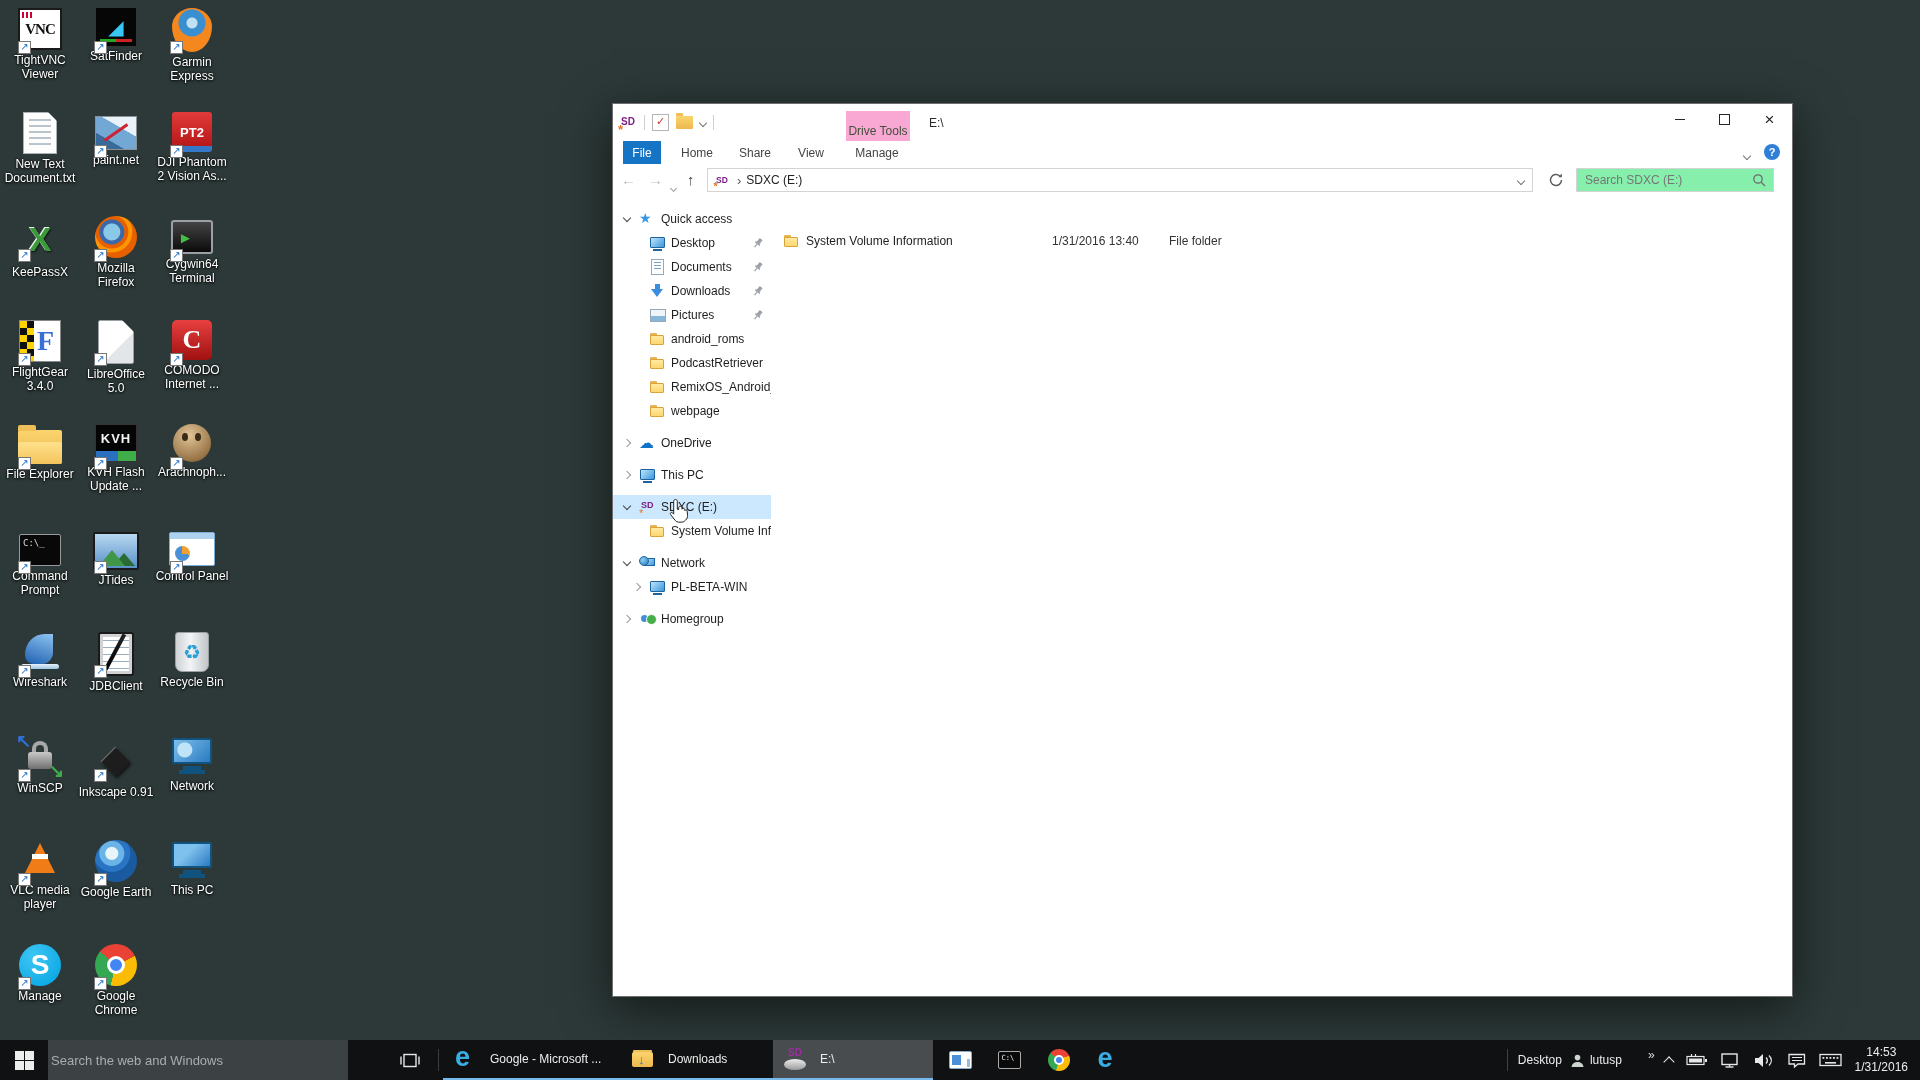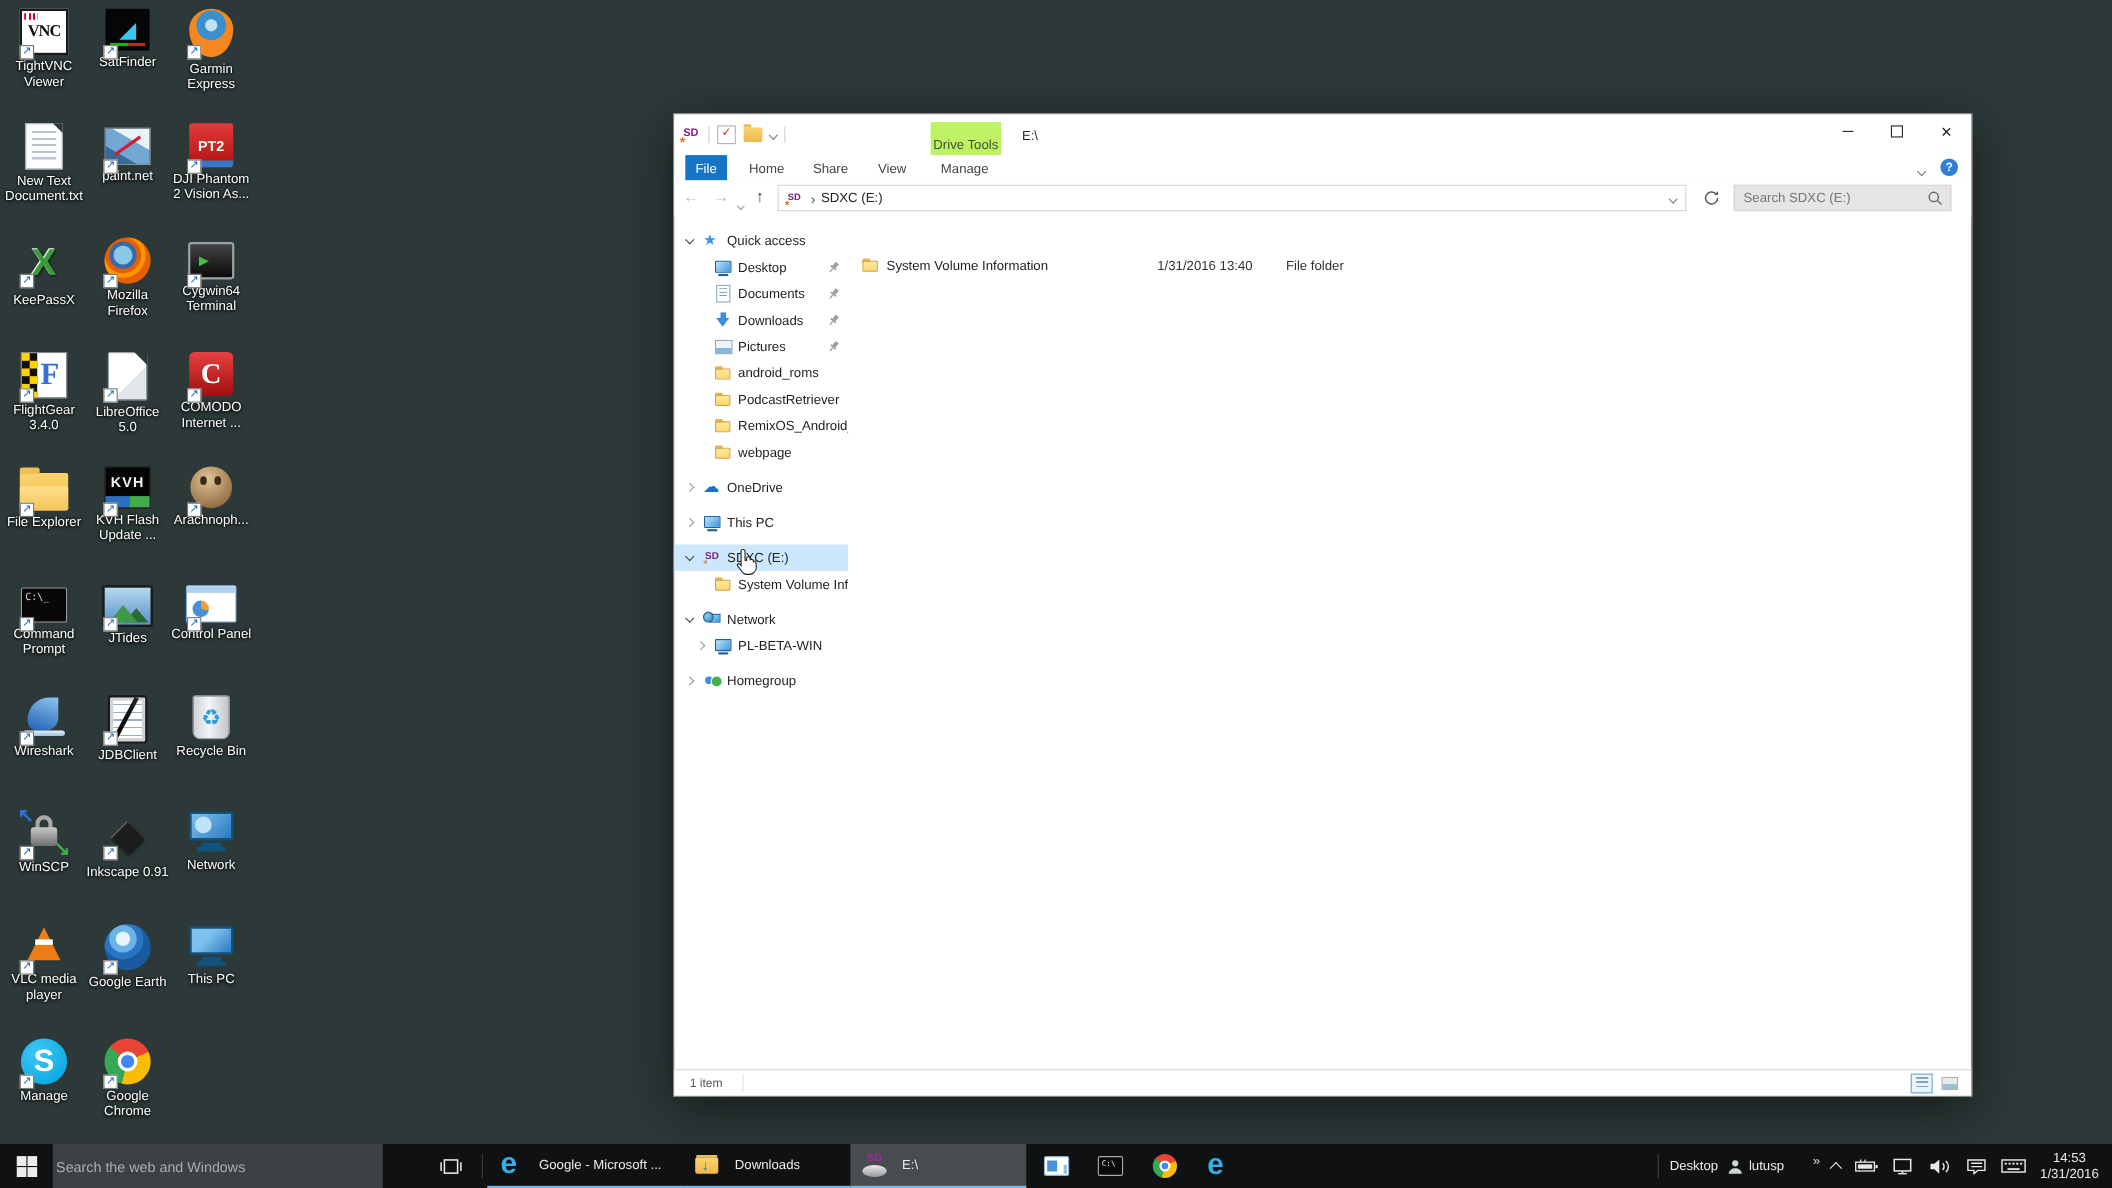--- a/index.html
+++ b/index.html
@@ -124,21 +124,21 @@
   .sdlogo::before{content:"SD"}
   .sdlogo::after{content:"*";position:absolute;left:-1px;bottom:-6px;font-size:13px;color:#e07820}
   .vsep{width:1px;height:15px;background:#d0d0d0}
   .qcheck{width:15px;height:15px;border:1px solid #b5b5b5;background:#fff;color:#c0392b;font-size:11px;
     line-height:13px;text-align:center}
   .qcheck::before{content:"✓"}
   .qfolder{position:relative;width:17px;height:13px;background:linear-gradient(#fbd46e,#edb84e);border-radius:1px}
   .qfolder::before{content:"";position:absolute;left:0;top:-3px;width:7px;height:3px;background:#eebe58;border-radius:1px 1px 0 0}
   .cdown{display:inline-block;width:5px;height:5px;border-right:1.4px solid #777;border-bottom:1.4px solid #777;
     transform:rotate(45deg)}
-  .dtools{position:absolute;left:233px;top:7px;width:64px;height:40px;background:#bef264;color:#44503c;
+  .dtools{position:absolute;left:233px;top:7px;width:64px;height:40px;background:#f9a8d4;color:#44503c;
     display:flex;align-items:center;justify-content:center}
   .wtitle{position:absolute;left:316px;top:0;height:37px;display:flex;align-items:center;color:#2a2a2a}
   .caps{position:absolute;right:0;top:0;display:flex}
   .cap{width:45px;height:30px;display:flex;align-items:center;justify-content:center}
   .cap .dash{width:10px;height:1px;background:#262626}
   .cap .maxbox{width:9px;height:9px;border:1px solid #262626}
   .cap-close::before{content:"×";font-size:17px;color:#262626;line-height:1}
   .tabrow{position:absolute;left:0;top:37px;right:0;height:23px;background:#fff;border-bottom:1px solid #e4e4e4}
   .tab{position:absolute;top:0;height:23px;display:flex;align-items:center;justify-content:center;color:#444}
   #tab-file{left:10px;width:38px;background:#1574c4;color:#fff}
@@ -159,21 +159,21 @@
   #a-chev i{display:inline-block;width:4px;height:4px;border-right:1.3px solid #9aa0a4;border-bottom:1.3px solid #9aa0a4;transform:rotate(45deg)}
   #a-up{left:74px;color:#4a4a4a}
   .addrbox{position:absolute;left:94px;top:4px;width:826px;height:24px;border:1px solid #d4d4d4;background:#fff;
     display:flex;align-items:center;box-sizing:border-box}
   .addrbox .sdlogo{margin-left:5px;transform:scale(.85)}
   .ab-crumb{color:#555;margin:0 5px 0 6px}
   .ab-crumb::before{content:"›";font-size:13px}
   .ab-text{color:#222;flex:1}
   .ab-drop{margin-right:8px}
   .refreshbtn{position:absolute;left:930px;top:4px;width:26px;height:24px;display:flex;align-items:center;justify-content:center}
-  .searchbox{position:absolute;left:963px;top:4px;width:198px;height:24px;border:1px solid #d4d4d4;background:#e5e5e5;
+  .searchbox{position:absolute;left:963px;top:4px;width:198px;height:24px;border:1px solid #d4d4d4;background:#86efac;
     display:flex;align-items:center;box-sizing:border-box}
   .sb-text{margin-left:8px;color:#767676;flex:1;white-space:nowrap;overflow:hidden}
   .sb-icon{margin-right:7px;display:flex}
 
   .content{position:absolute;left:0;top:93px;right:0;bottom:23px;display:flex;overflow:hidden}
   #navpane{width:158px;padding-top:10px;box-sizing:border-box;overflow:hidden;flex:none}
   .trow{height:24px;display:flex;align-items:center;padding-left:8px;color:#1e1e1e;position:relative;
     white-space:nowrap;overflow:hidden}
   .trow.gap{margin-top:8px}
   .trow.sel{background:#cce8ff}
@@ -681,32 +681,20 @@
                 <span class="fname">System Volume Information</span>
               </div>
               <div class="fcell c-date">1/31/2016 13:40</div>
               <div class="fcell c-type">File folder</div>
               <div class="fcell c-size"></div>
             </div>
           </div>
       </div>
     </div>
 
-    <div class="statusbar">
-      <span class="st-count">1 item</span>
-      <span class="st-sep"></span>
-      <div class="viewbtns">
-        <div class="vb details">
-            <i></i>
-          </div>
-        <div class="vb thumbs">
-            <i></i>
-          </div>
-      </div>
-    </div>
   </div>
 
   <div id="hand-cursor">
     <svg width="22" height="26" viewBox="0 0 22 26">
       <path d="M7.5 1.5c1 0 1.8.8 1.8 1.8v8l1.4.25V9.8c0-.9.7-1.6 1.6-1.6.8 0 1.5.6 1.6 1.4l.15 1.6c.2-.5.7-.85 1.3-.85.75 0 1.35.55 1.45 1.3l.1.9c.2-.35.6-.6 1.05-.6.65 0 1.2.5 1.25 1.15l.35 4.2c.15 1.8-.55 3.6-1.9 4.8l-1.2 1.05c-.75.65-1.7 1-2.7 1h-3.1c-1.25 0-2.45-.55-3.25-1.5L2.6 16.5c-.45-.55-.4-1.35.15-1.8.5-.45 1.3-.4 1.75.1l1.2 1.3V3.3c0-1 .8-1.8 1.8-1.8z" fill="#fff" stroke="#222" stroke-width="1"></path>
     </svg>
   </div>
 
   <div id="taskbar">
     <div id="start">

